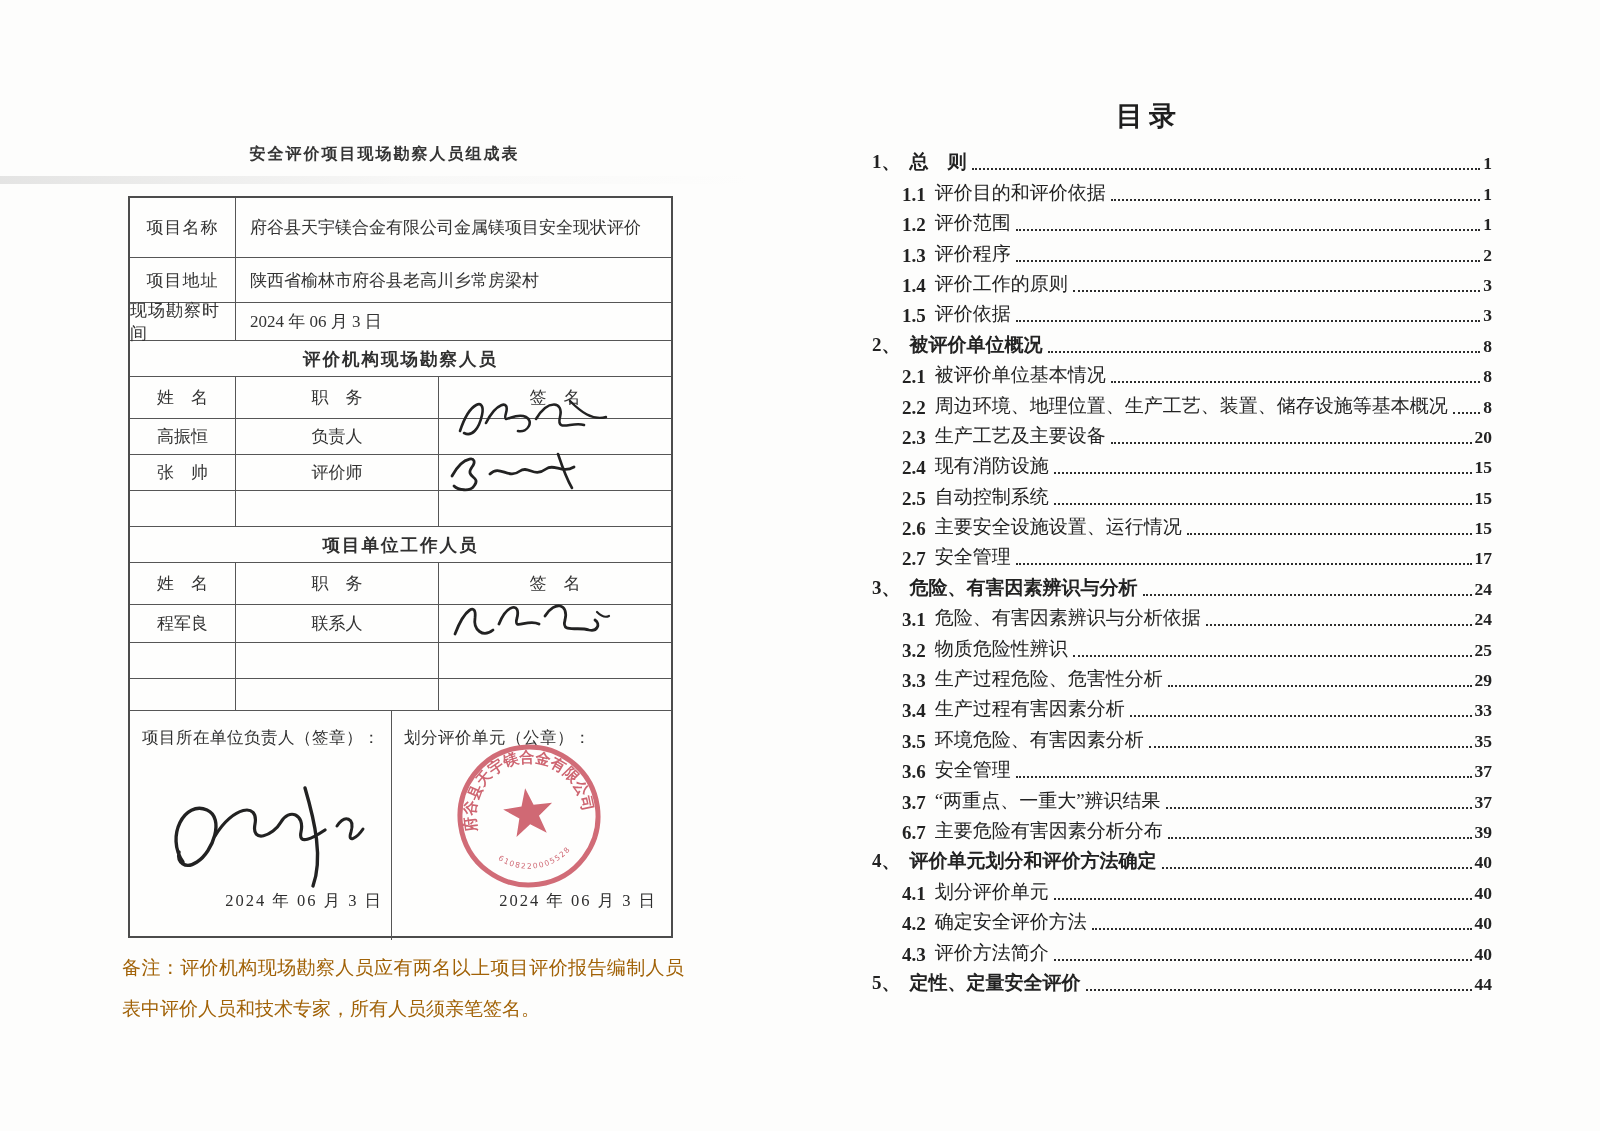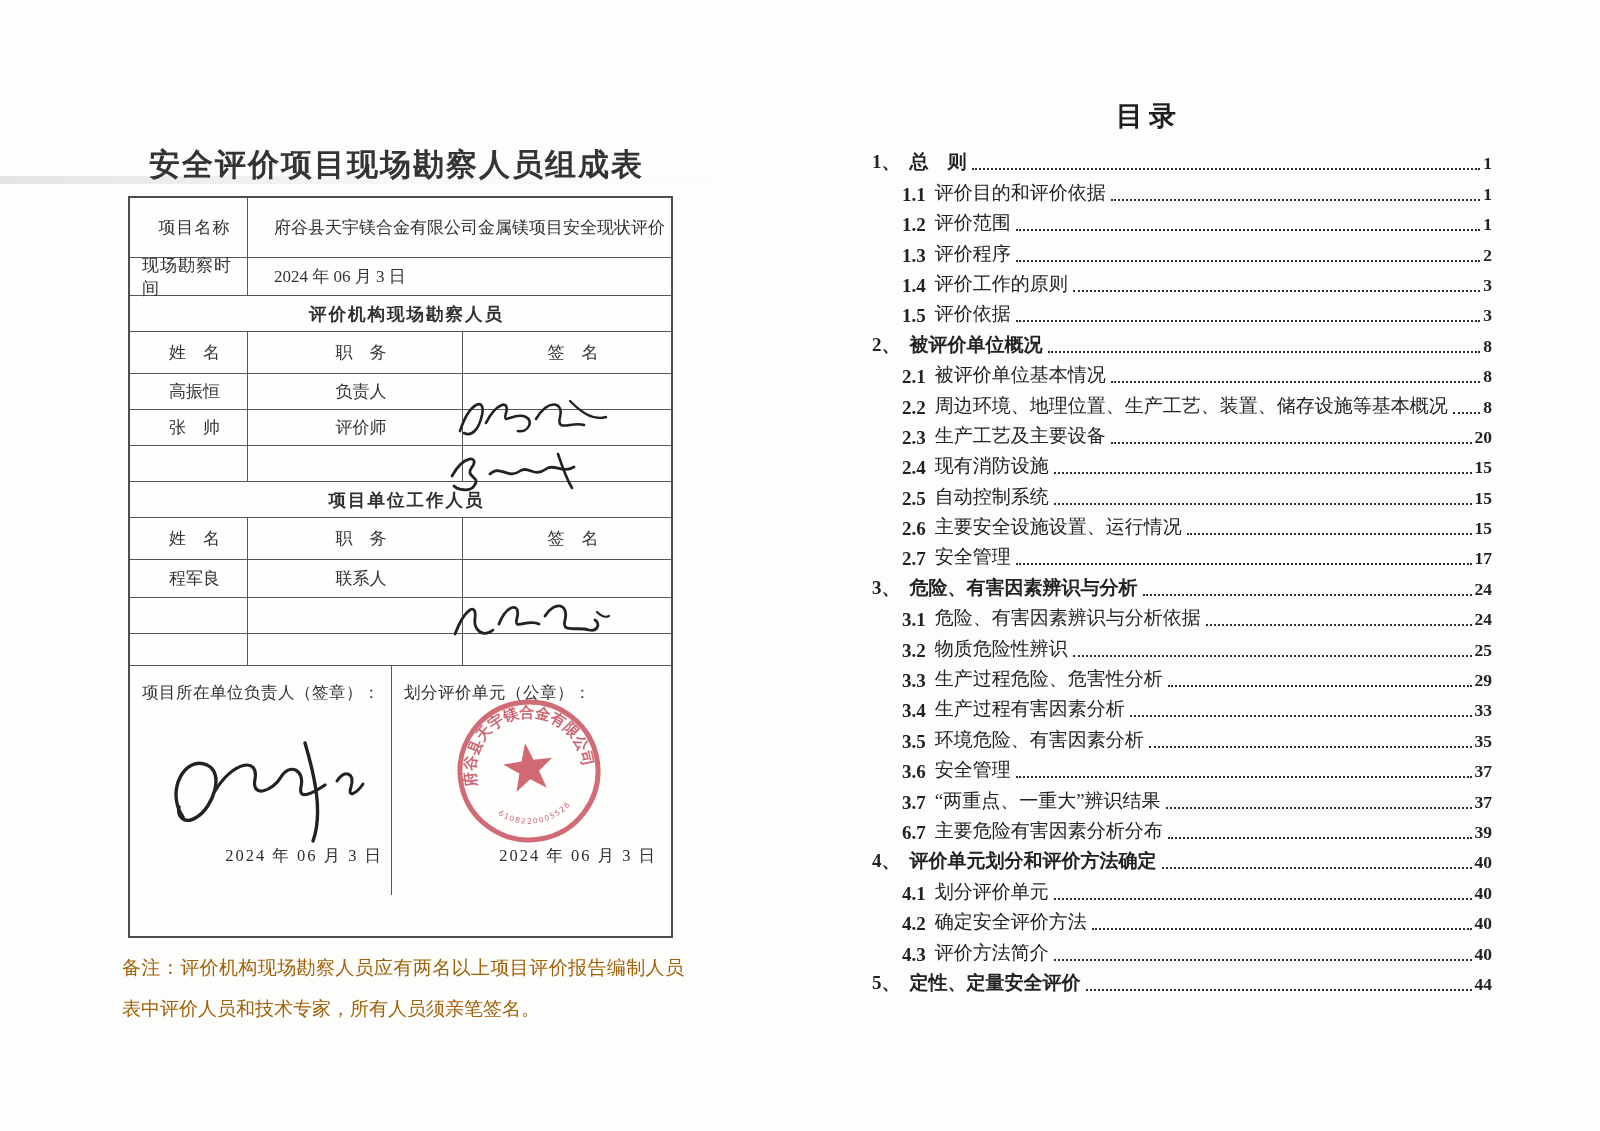--- a/index.html
+++ b/index.html
@@ -3,34 +3,34 @@
 <meta charset="utf-8">
 <style>
   html,body{margin:0;padding:0;}
   body{
     width:1600px;height:1131px;position:relative;overflow:hidden;
     background:#fdfdfc;color:#2b2b2b;
     font-family:"Liberation Serif","DejaVu Serif",serif;
   }
   
   .form-title{
-    position:absolute;left:124px;top:144px;width:545px;
-    text-align:center;font-size:31px;font-weight:700;letter-spacing:2px;color:#343434;
+    position:absolute;left:112px;top:144px;width:545px;
+    text-align:center;font-size:16px;font-weight:700;letter-spacing:2px;color:#343434;
   }
   .scan-artifact{
     position:absolute;left:0;top:176px;width:750px;height:8px;
     background:linear-gradient(to right,rgba(170,170,170,.30),rgba(210,210,210,.12) 55%,transparent);
   }
   .form-table{
     position:absolute;left:128px;top:196px;width:545px;height:742px;
     border:2px solid #4c4c4c;box-sizing:border-box;background:rgba(255,255,255,.4);
   }
   .t-row{display:flex;border-bottom:1px solid #565656;box-sizing:border-box;}
   .t-row:last-child{border-bottom:none;}
-  .cell{box-sizing:border-box;display:flex;align-items:center;font-size:17px;color:#333;margin-left:12px;}
+  .cell{box-sizing:border-box;display:flex;align-items:center;font-size:17px;color:#333;}
   .cell.c-border{border-right:1px solid #565656;}
   .lab{width:106px;justify-content:center;letter-spacing:1px;}
   .val{flex:1;padding-left:14px;}
   .sec-head{flex:1;justify-content:center;font-weight:700;font-size:17.5px;letter-spacing:2px;color:#303030;}
   .c-name{width:106px;justify-content:center;}
   .c-duty{width:203px;justify-content:center;}
   .c-sign{flex:1;justify-content:center;}
   .sig-overlay{position:absolute;pointer-events:none;}
   .sig-overlay path{stroke:#222;fill:none;stroke-linecap:round;stroke-linejoin:round;}
   .bottom-sec{display:flex;height:229px;border-bottom:none;justify-content:space-between;}
@@ -66,20 +66,24 @@
 <div class="scan-artifact"></div>
 
 <div class="form-title">安全评价项目现场勘察人员组成表</div>
 
 <div class="form-table">
 
   <div class="t-row" style="height:60px">
     <div class="cell c-border lab">项目名称</div>
     <div class="cell val">府谷县天宇镁合金有限公司金属镁项目安全现状评价</div>
   </div>
+  <div class="t-row" style="height:45px">
+    <div class="cell c-border lab">项目地址</div>
+    <div class="cell val">陕西省榆林市府谷县老高川乡常房梁村</div>
+  </div>
   <div class="t-row" style="height:38px">
     <div class="cell c-border lab">现场勘察时间</div>
     <div class="cell val">2024 年 06 月 3 日</div>
   </div>
 
   <div class="t-row" style="height:36px">
     <div class="cell sec-head">评价机构现场勘察人员</div>
   </div>
   <div class="t-row" style="height:42px">
     <div class="cell c-border c-name">姓　名</div>

